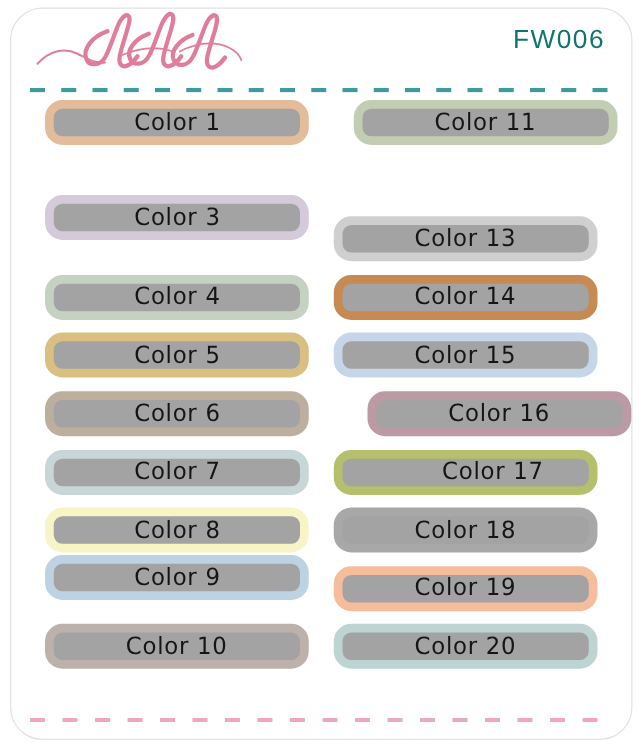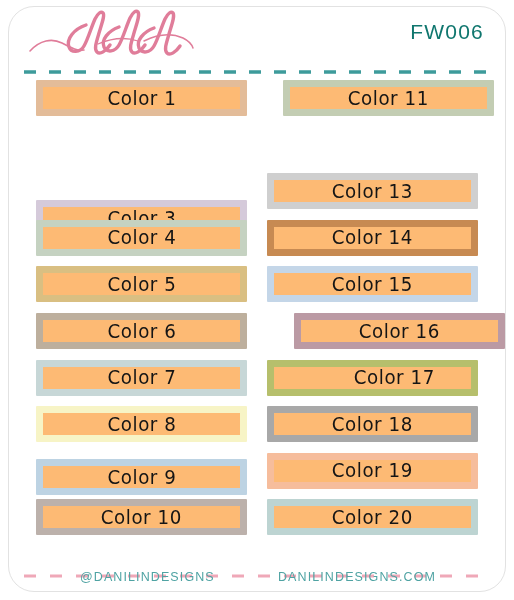--- a/index.html
+++ b/index.html
@@ -97,22 +97,22 @@
   #col-right { left: 231px; }
 
   .label-chip {
     position: absolute;
     left: 0;
     width: 211px;
     height: 36px;
     box-sizing: border-box;
     border-style: solid;
     border-width: 7px;
-    border-radius: 1px;
-    background: #fdba74;
+    border-radius: 14px;
+    background: #a3a3a3;
     display: flex;
     align-items: center;
     justify-content: center;
   }
   .label-text {
     font-family: "DejaVu Sans", sans-serif;
     font-size: 19px;
     font-weight: 400;
     color: #151515;
     letter-spacing: 0.6px;
@@ -176,39 +176,39 @@
     <svg width="470" height="4" viewBox="0 0 470 4" xmlns="http://www.w3.org/2000/svg">
       <line x1="2" y1="2" x2="468" y2="2" stroke="#3d9b9b" stroke-width="3.4" stroke-linecap="butt" stroke-dasharray="12 13"></line>
     </svg>
   </div>
 
   <div id="grid">
     <div class="column" id="col-left">
         <div class="label-chip" style="top: 0px; border-color: rgb(227, 188, 153);">
           <span class="label-text">Color 1</span>
         </div>
-        <div class="label-chip" style="top: 76px; border-color: rgb(213, 202, 218); margin-top: 44px;">
+        <div class="label-chip" style="top: 76px; border-color: rgb(213, 202, 218);">
           <span class="label-text">Color 3</span>
         </div>
         <div class="label-chip" style="top: 139.8px; border-color: rgb(197, 210, 193);">
           <span class="label-text">Color 4</span>
         </div>
         <div class="label-chip" style="top: 186.4px; border-color: rgb(217, 191, 130);">
           <span class="label-text">Color 5</span>
         </div>
         <div class="label-chip" style="top: 233px; border-color: rgb(189, 175, 157);">
           <span class="label-text">Color 6</span>
         </div>
         <div class="label-chip" style="top: 279.6px; border-color: rgb(199, 215, 215);">
           <span class="label-text">Color 7</span>
         </div>
         <div class="label-chip" style="top: 326.2px; border-color: rgb(247, 244, 198);">
           <span class="label-text">Color 8</span>
         </div>
-        <div class="label-chip" style="top: 379px; border-color: rgb(189, 211, 227); text-align: center;">
+        <div class="label-chip" style="top: 364px; border-color: rgb(189, 211, 227); text-align: center;">
           <span class="label-text">Color 9</span>
         </div>
         <div class="label-chip" style="top: 419.4px; border-color: rgb(188, 177, 171);">
           <span class="label-text">Color 10</span>
         </div>
       </div>
     <div class="column" id="col-right">
         <div class="label-chip" style="top: 0px; border-color: rgb(195, 205, 179); margin-left: 16px;">
           <span class="label-text">Color 11</span>
         </div>
@@ -238,18 +238,14 @@
         </div>
       </div>
   </div>
 
   <div class="dash-rule" id="rule-bottom">
     <svg width="470" height="4" viewBox="0 0 470 4" xmlns="http://www.w3.org/2000/svg">
       <line x1="2" y1="2" x2="468" y2="2" stroke="#efa8b8" stroke-width="3.2" stroke-linecap="butt" stroke-dasharray="12 14"></line>
     </svg>
   </div>
 
-  <div id="footer">
-    <div class="footer-text" id="footer-handle">@DANILINDESIGNS</div>
-    <div class="footer-text" id="footer-site">DANILINDESIGNS.COM</div>
-  </div>
 
 </div>
 
 </body></html>

